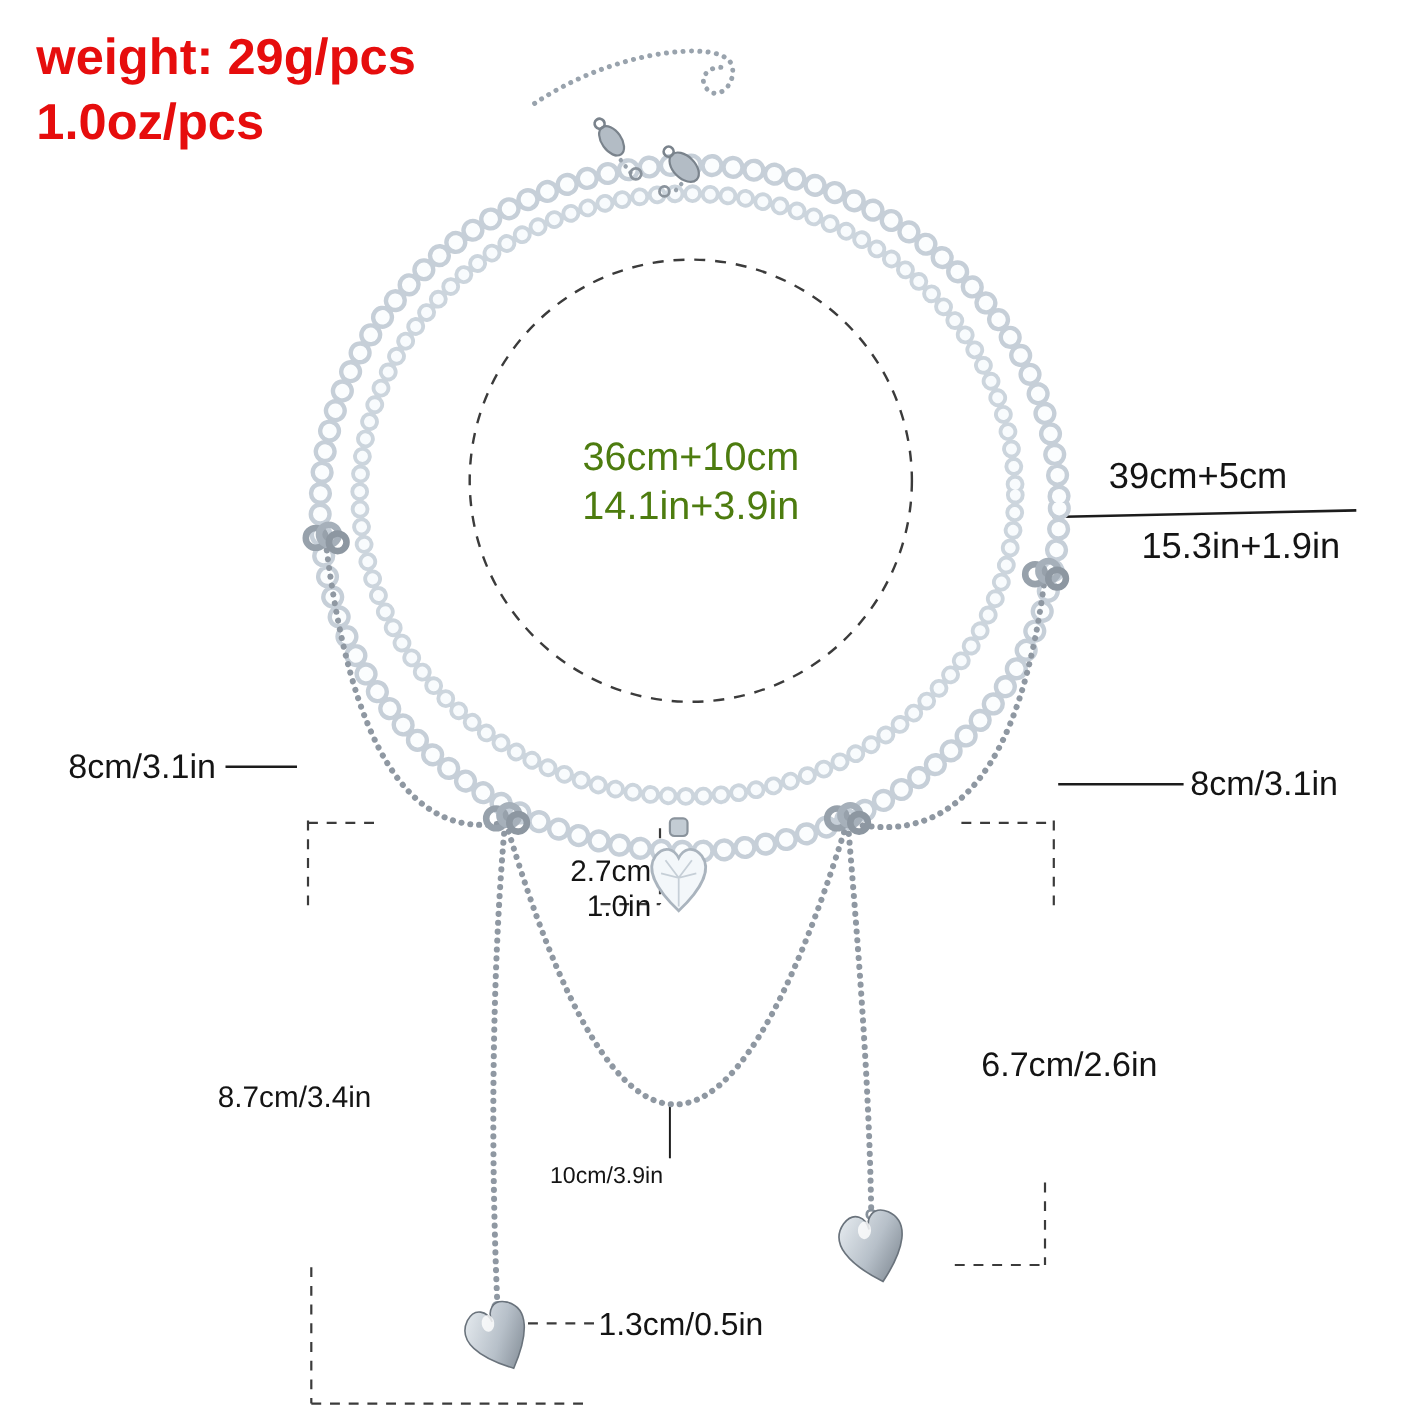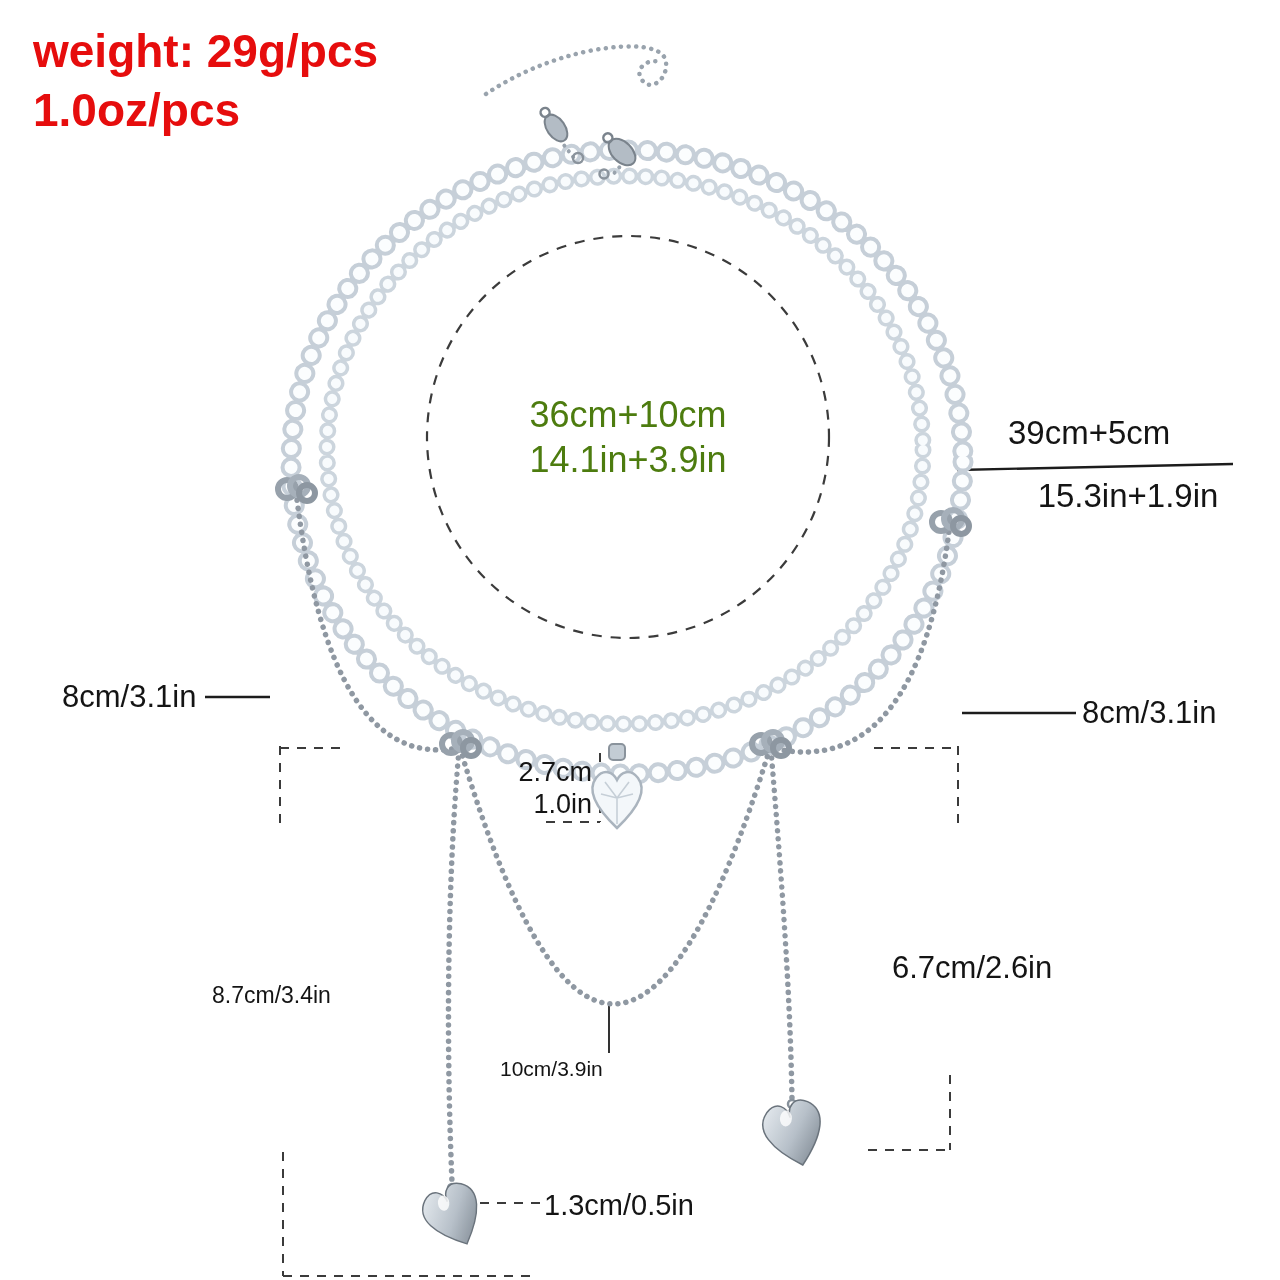--- a/index.html
+++ b/index.html
@@ -15,24 +15,24 @@
   }
   .circle-label{
     position:absolute;left:428px;top:392px;width:400px;text-align:center;
     font-size:36px;line-height:1.25;color:#4d7c0f;
   }
   .outer-len-top{position:absolute;left:1008px;top:414px;width:240px;text-align:left;font-size:33px;}
   .outer-len-bottom{position:absolute;left:1000px;top:477px;width:256px;text-align:center;font-size:33px;}
   .left-swag{left:62px;top:679px;font-size:31px;}
   .right-swag{left:1082px;top:695px;font-size:31px;}
   .pendant-label{
-    position:absolute;left:492px;top:756px;width:100px;text-align:right;
+    position:absolute;left:492px;top:776px;width:100px;text-align:right;
     font-size:27px;line-height:1.2;color:#141414;
   }
-  .left-drop{left:198px;top:982px;font-size:23px;margin-left:14px;}
+  .left-drop{left:198px;top:982px;font-size:27px;}
   .right-drop{left:892px;top:950px;font-size:31px;}
   .center-drop{left:500px;top:1057px;font-size:21px;}
   .heart-size{left:544px;top:1189px;font-size:29px;}
 </style>
 </head>
 <body>
 
 <div class="stage">
 
   <svg width="1280" height="1280" viewBox="0 0 1280 1280">

